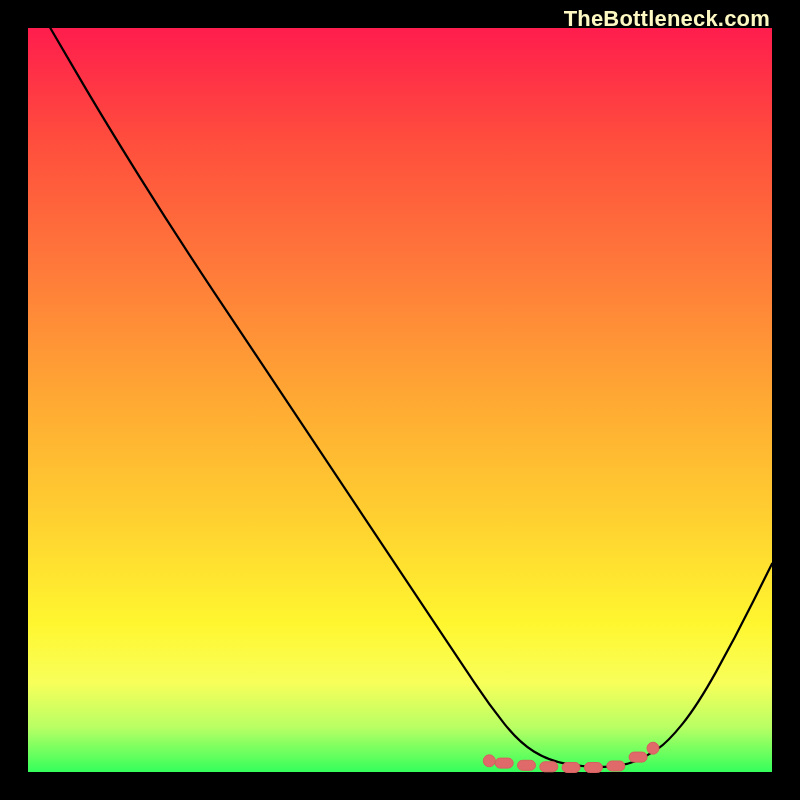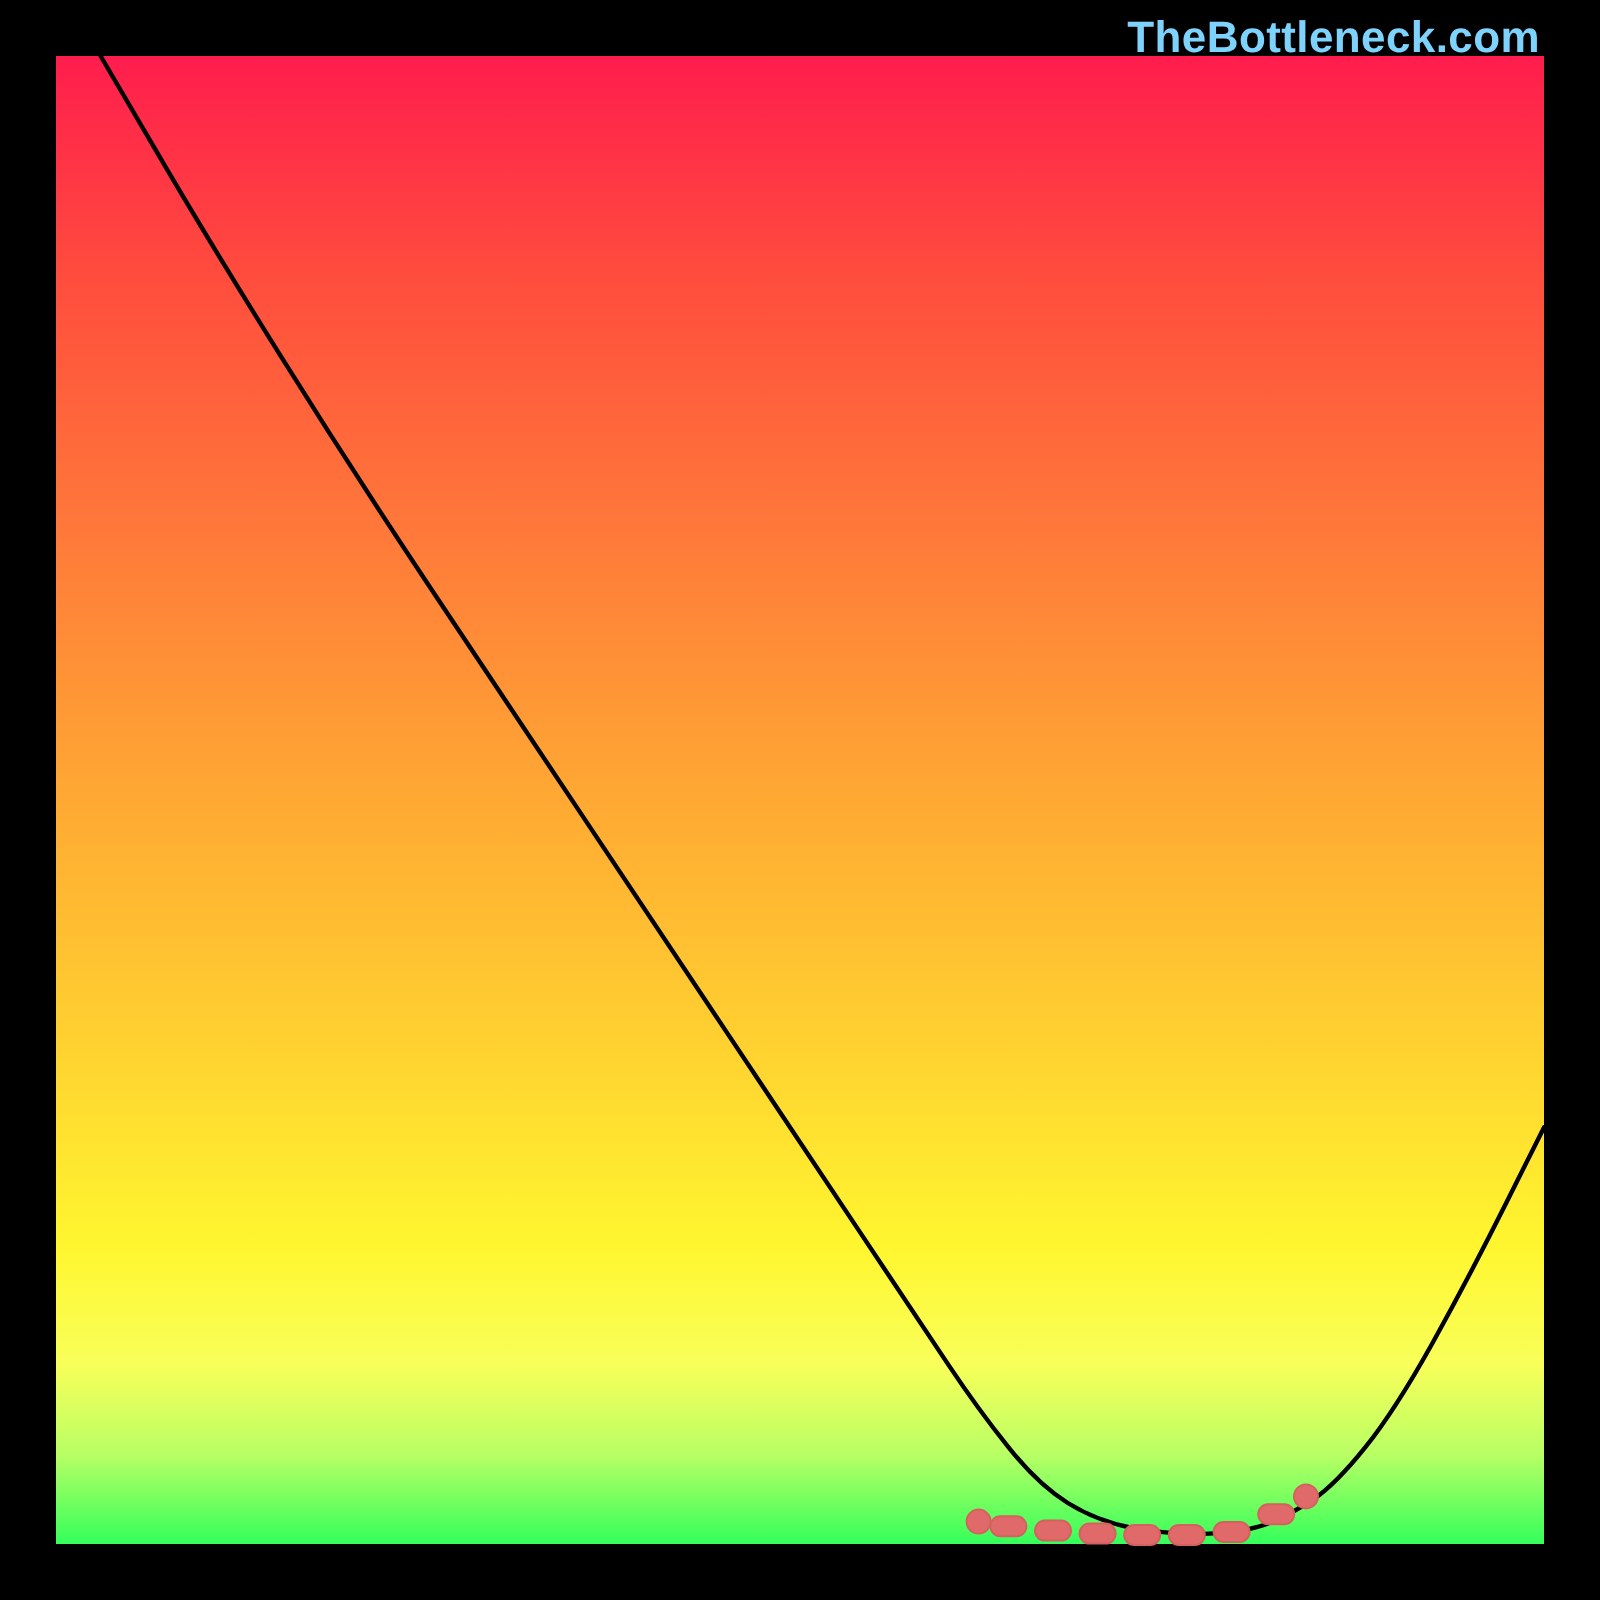--- a/index.html
+++ b/index.html
@@ -38,21 +38,21 @@
       #b8ff64 94%,
       #34ff5b 100%
     );
   }
   .watermark {
     position: absolute;
     top: 6px;
     right: 30px;
     font-size: 22px;
     font-weight: 600;
-    color: #7dd3fc;
+    color: #fef9c3;
     letter-spacing: 0.2px;
   }
   svg.curve {
     position: absolute;
     left: 0;
     top: 0;
     width: 744px;
     height: 744px;
     overflow: visible;
   }

